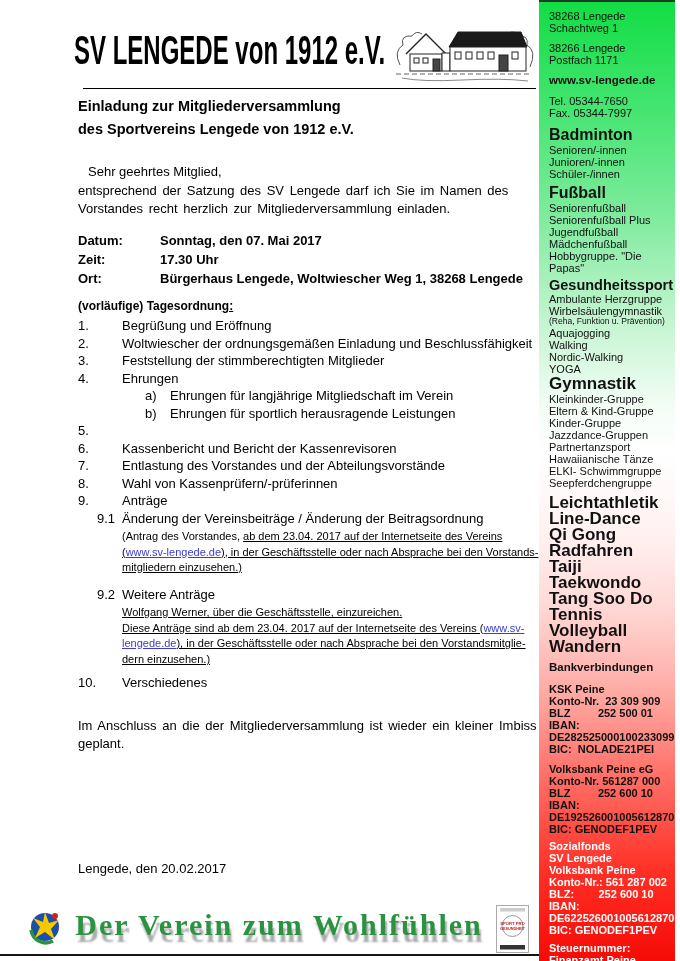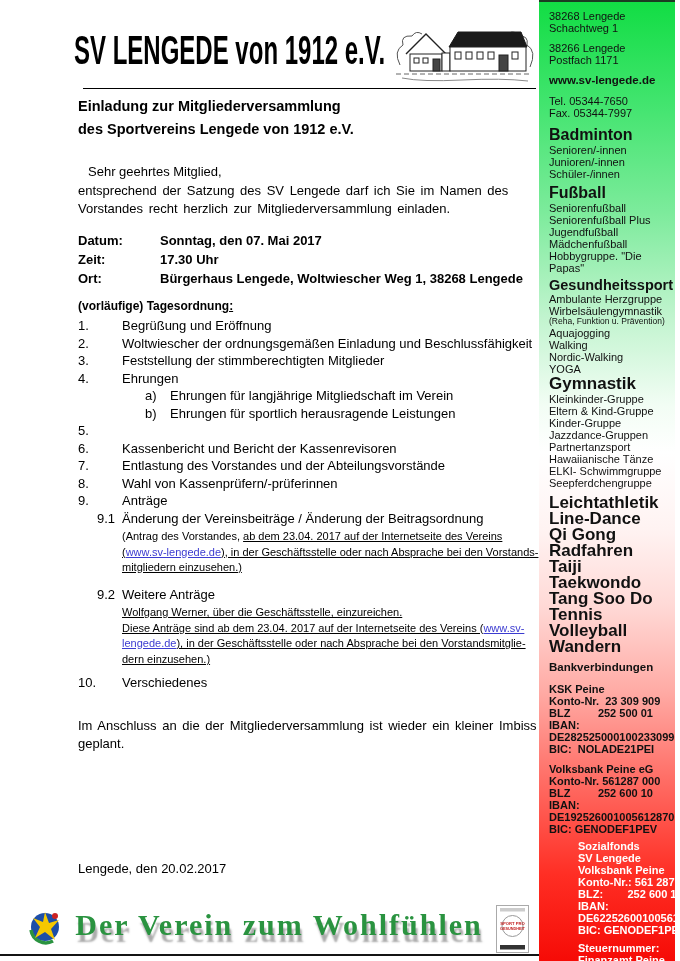--- a/index.html
+++ b/index.html
@@ -54,21 +54,21 @@
         #ff2e24 91%,#f60b06 100%);}
   .sb-line{font-size:11px;line-height:12px;color:#111;}
   .www .sb-line{font-weight:bold;font-size:11.5px;}
   .sb-title{font-weight:bold;font-size:16px;line-height:18px;color:#111;}
   .dept-sm .sb-title{font-size:14.5px;line-height:15px;}
   .dept-lg .sb-title{font-size:17px;line-height:18px;}
   .sb-line.small{font-size:8.5px;line-height:9.5px;}
   .sports .sb-line{font-weight:bold;font-size:17px;line-height:16px;}
   .bankhead .sb-line{font-weight:bold;font-size:11.5px;line-height:13px;}
   .bank .sb-line{font-weight:bold;white-space:pre;}
-  .white .sb-line{color:#fff;margin-left:29px;}
+  .white .sb-line{color:#fff;}
   .m0{margin-bottom:0;} .m4{margin-bottom:4px;} .m5{margin-bottom:5px;}
   .m6{margin-bottom:6px;} .m7{margin-bottom:7px;} .m8{margin-bottom:8px;}
   .m9{margin-bottom:9px;}
 </style>
 </head>
 <body>
 
 <div class="page">
 
   <div class="club-title">SV LENGEDE  von 1912 e.V.</div>

